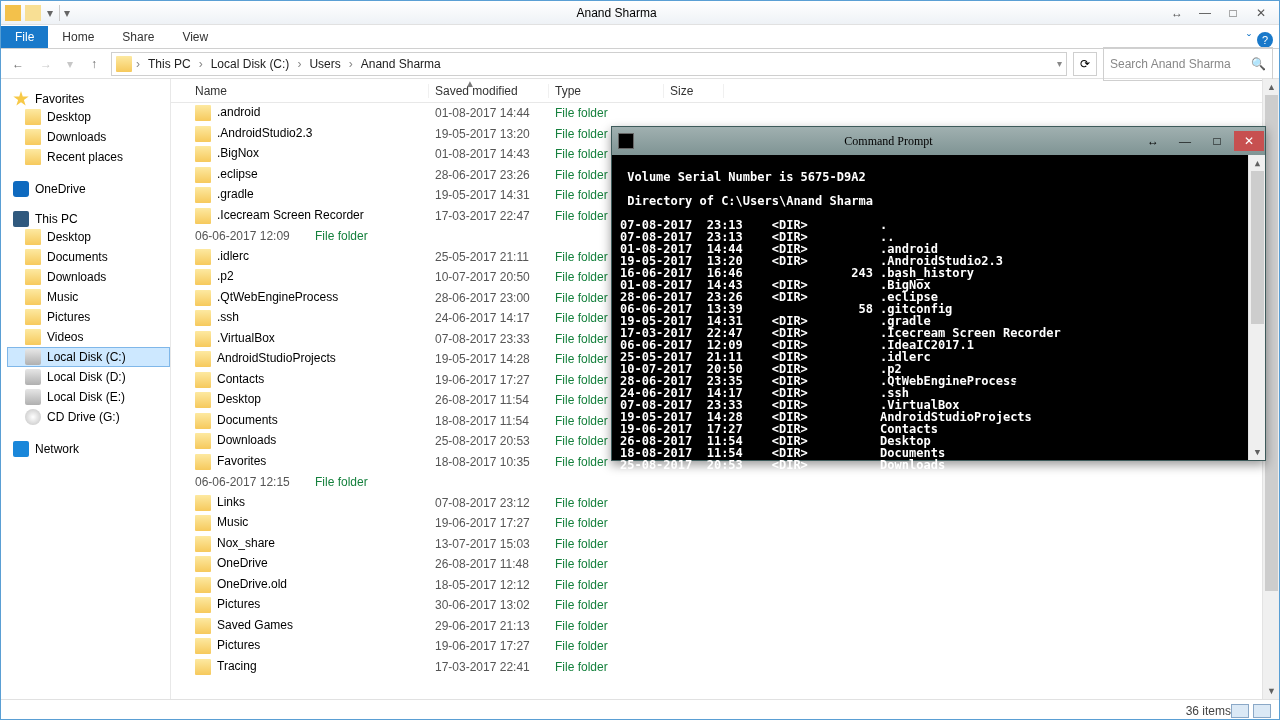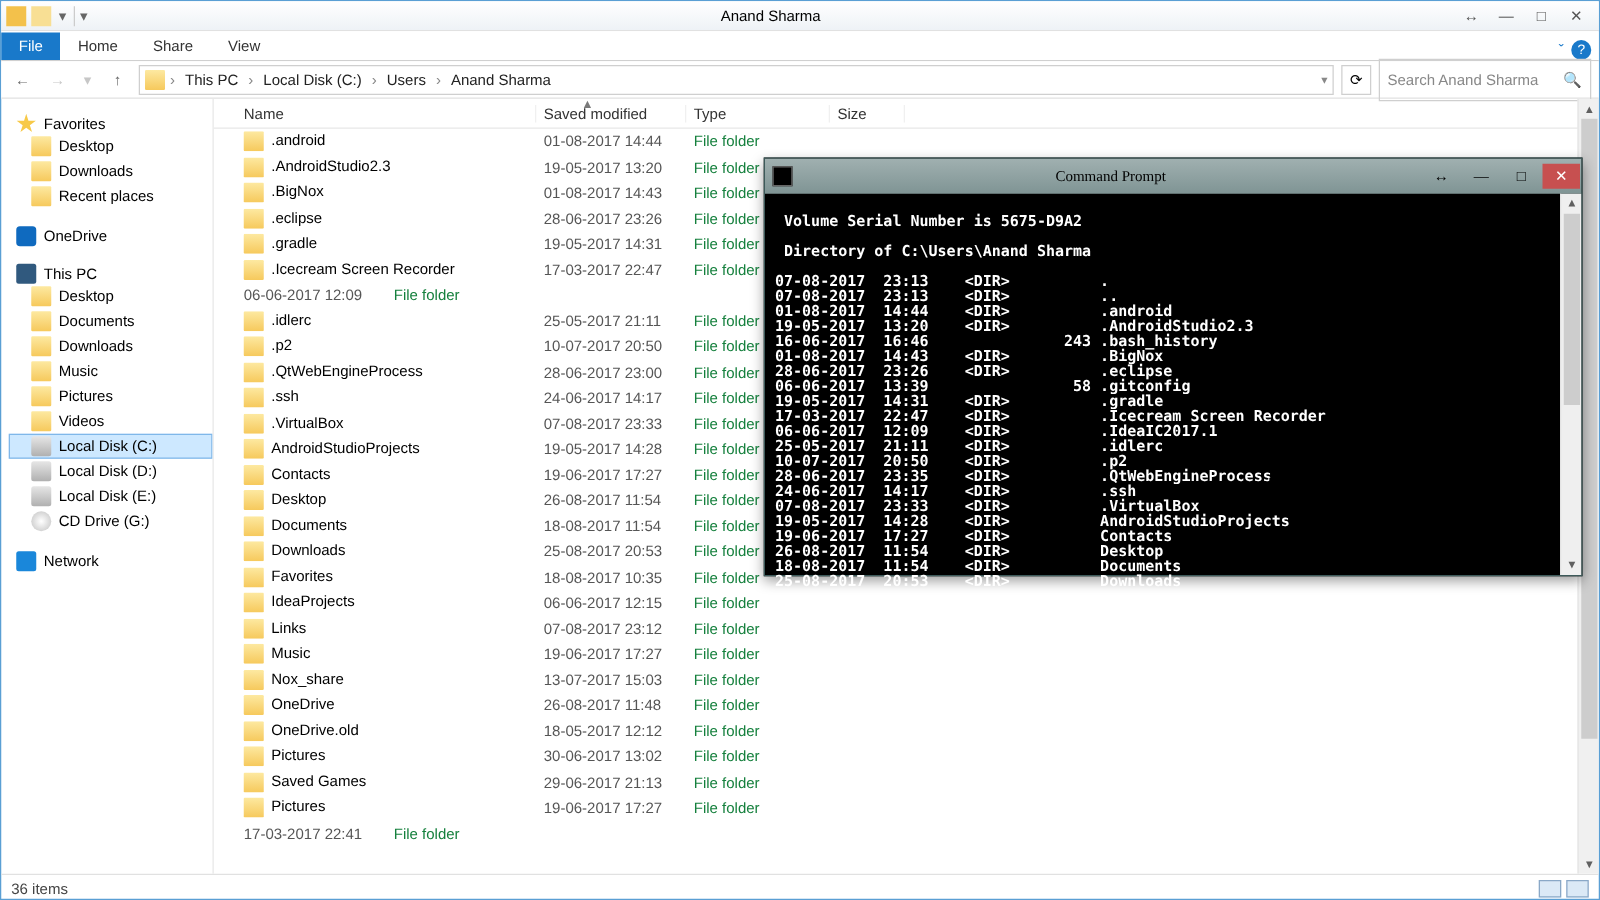--- a/index.html
+++ b/index.html
@@ -61,21 +61,21 @@
   .col.name{width:240px;} .col.date{width:120px;} .col.type{width:115px;} .col.size{width:60px;}
   .sort-ind{position:absolute;left:294px;top:-1px;color:#7a7a7a;font-size:10px;}
 
   .rows{overflow-y:auto;height:calc(100% - 24px);} 
   .row{display:flex;align-items:center;padding:1px 0 1px 18px;font-size:12px;height:20.5px;}
   .cell{padding:0 6px;white-space:nowrap;overflow:hidden;text-overflow:ellipsis;}
   .cell.name{width:240px;display:flex;align-items:flex-start;gap:6px;}
   .cell.date{width:120px;color:#555;} .cell.type{width:115px;color:#15803d;} .cell.size{width:60px;}
 
   .status{height:22px;border-top:1px solid #e1e1e1;display:flex;align-items:center;
-          padding:0 8px;font-size:12px;color:#444; justify-content:space-between;}
+          padding:0 8px;font-size:12px;color:#444; justify-content:flex-end;}
   .view-icns{display:flex;gap:4px;}
   .view-icns div{width:18px;height:14px;border:1px solid #8aa8c7;background:#dbe9f6;}
 
   .vscroll{position:absolute;top:0;right:0;width:17px;height:100%;background:#f0f0f0;
            border-left:1px solid #e3e3e3;}
   .vscroll .thumb{position:absolute;top:16px;left:2px;width:13px;height:80%;background:#cdcdcd;}
   .vscroll .arr{position:absolute;left:0;width:17px;height:16px;display:flex;align-items:center;justify-content:center;font-size:9px;color:#606060;}
   .vscroll .arr.up{top:0;} .vscroll .arr.dn{bottom:0;}
 
   
@@ -389,24 +389,20 @@
           <div class="row">
             <div class="cell name">
               <span class="icn i-fld"></span>
               <span>Favorites</span>
             </div>
             <div class="cell date">18-08-2017 10:35</div>
             <div class="cell type">File folder</div>
             <div class="cell size"></div>
           </div>
           <div class="row">
-            <div class="cell name">
-              <span class="icn i-fld"></span>
-              <span>IdeaProjects</span>
-            </div>
             <div class="cell date">06-06-2017 12:15</div>
             <div class="cell type">File folder</div>
             <div class="cell size"></div>
           </div>
           <div class="row">
             <div class="cell name">
               <span class="icn i-fld"></span>
               <span>Links</span>
             </div>
             <div class="cell date">07-08-2017 23:12</div>
@@ -470,20 +466,24 @@
           <div class="row">
             <div class="cell name">
               <span class="icn i-fld"></span>
               <span>Pictures</span>
             </div>
             <div class="cell date">19-06-2017 17:27</div>
             <div class="cell type">File folder</div>
             <div class="cell size"></div>
           </div>
           <div class="row">
+            <div class="cell name">
+              <span class="icn i-fld"></span>
+              <span>Tracing</span>
+            </div>
             <div class="cell date">17-03-2017 22:41</div>
             <div class="cell type">File folder</div>
             <div class="cell size"></div>
           </div>
         </div>
 
       <div class="vscroll">
         <div class="arr up">▲</div>
         <div class="thumb"></div>
         <div class="arr dn">▼</div>

